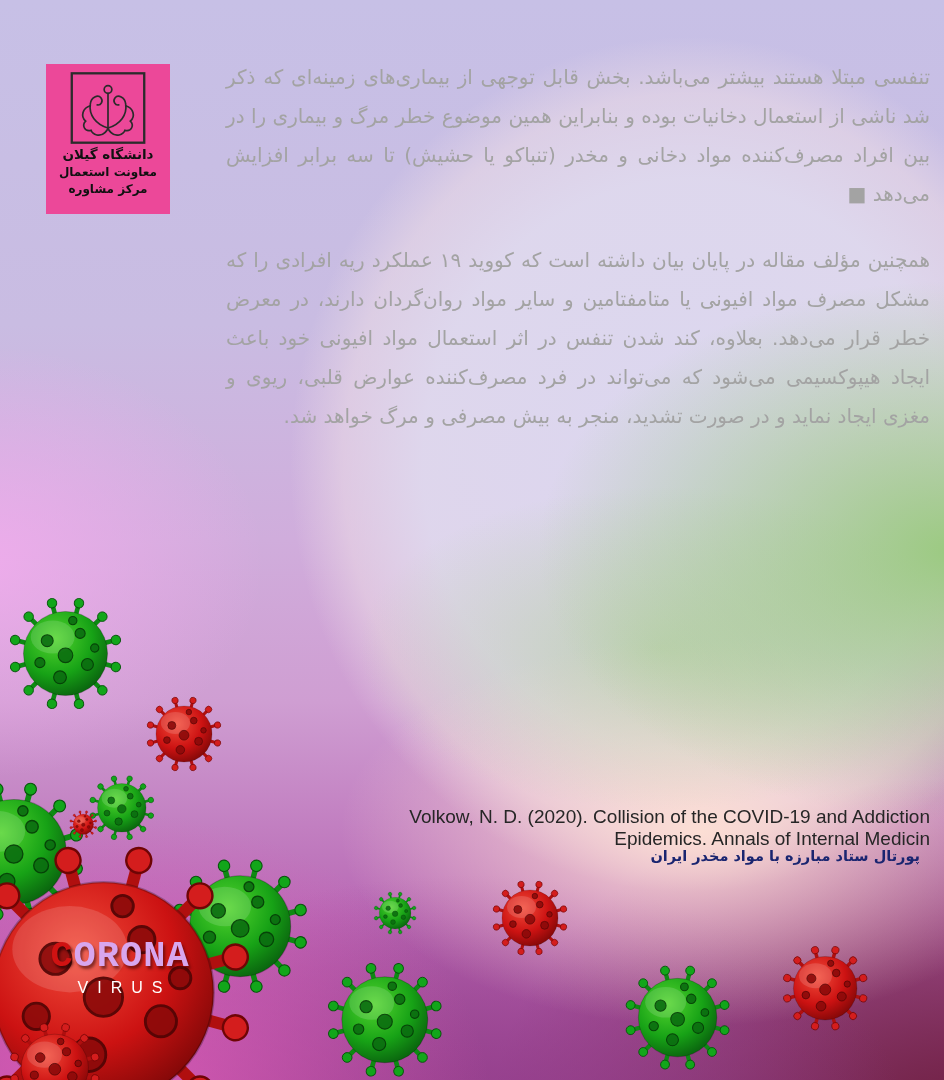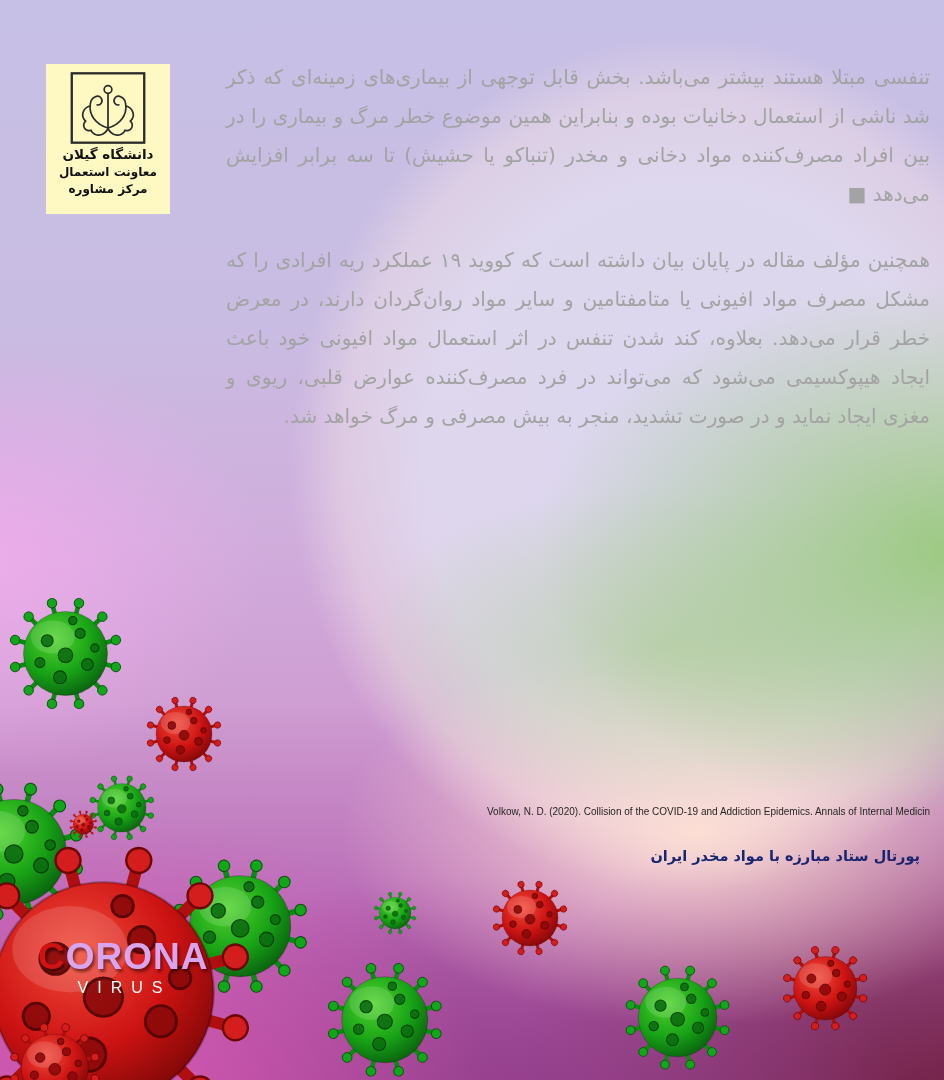--- a/index.html
+++ b/index.html
@@ -20,49 +20,49 @@
       radial-gradient(50% 32% at 102% 104%, rgba(110,30,62,0.97) 0%, rgba(110,30,62,0) 100%),
       radial-gradient(47% 44% at 73% 43%, rgba(220,216,240,0.95) 0%, rgba(224,218,238,0.9) 60%, rgba(236,220,230,0.55) 78%, rgba(236,220,230,0) 90%),
       linear-gradient(180deg,#c7c0e6 0%, #c9bce2 30%, #d0addc 50%, #cf9ed2 65%, #b868b4 85%, #9d4c94 100%);
   }
   .virus-layer{position:absolute;inset:0;}
   .virus{position:absolute;}
   .virus svg{width:100%;height:100%;display:block;}
 
   .logo-box{
     position:absolute;left:46px;top:64px;width:124px;height:150px;
-    background:#fef9c3;display:flex;flex-direction:column;align-items:center;
+    background:#ec4899;display:flex;flex-direction:column;align-items:center;
     justify-content:flex-start;padding-top:7px;box-sizing:border-box;
   }
   .emblem{width:82px;height:74px;flex:0 0 auto;}
   .logo-text{direction:rtl;text-align:center;color:#111;font-weight:bold;line-height:1.4;}
   .logo-text .l1{font-size:13.5px;}
   .logo-text .l2{font-size:12px;}
   .logo-text .l3{font-size:12px;}
 
   .content{
     position:absolute;top:58px;right:14px;width:704px;
     direction:rtl;text-align:justify;color:#a3a3a3;
     font-size:20px;line-height:1.95;
   }
   .content p{margin:0 0 27px 0;}
 
   .citation{
     position:absolute;right:14px;top:806px;width:600px;
     text-align:right;font-family:"Liberation Sans","DejaVu Sans",sans-serif;
-    font-size:10px;color:#262626;
+    font-size:19px;color:#262626;
   }
   .portal{
     position:absolute;right:24px;top:848px;direction:rtl;
     font-size:14.5px;font-weight:bold;color:#1a2570;
   }
 
   .corona-label{position:absolute;left:38px;top:938px;width:164px;text-align:center;}
   .corona-title{
-    font-family:Liberation Sans, sans-serif;
+    font-family:Liberation Mono, monospace;
     font-size:37px;font-weight:800;letter-spacing:1px;color:#d8a6ee;
     text-shadow:2px 3px 3px rgba(45,0,0,0.55);line-height:1;
   }
   .corona-title .c-first{color:#d01212;text-shadow:2px 3px 3px rgba(30,0,0,0.7);}
   .corona-sub{
     font-family:Liberation Sans, sans-serif;
     font-size:16px;font-weight:400;letter-spacing:9px;color:#ffffff;
     margin-top:5px;padding-left:9px;line-height:1;
   }
   .defs-holder{position:absolute;width:0;height:0;overflow:hidden;}

